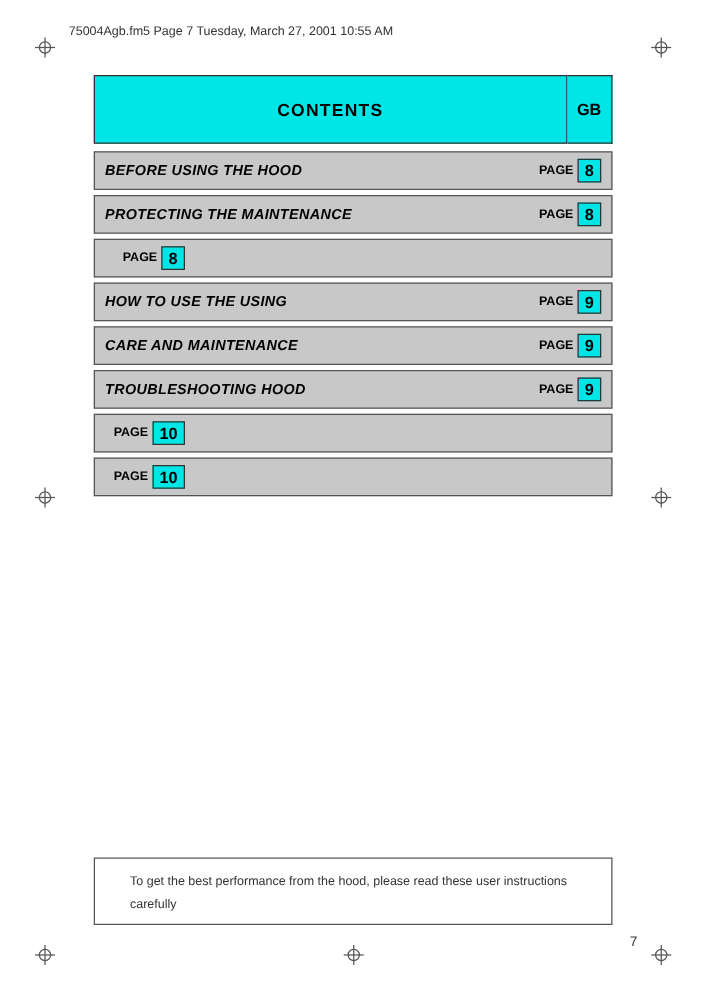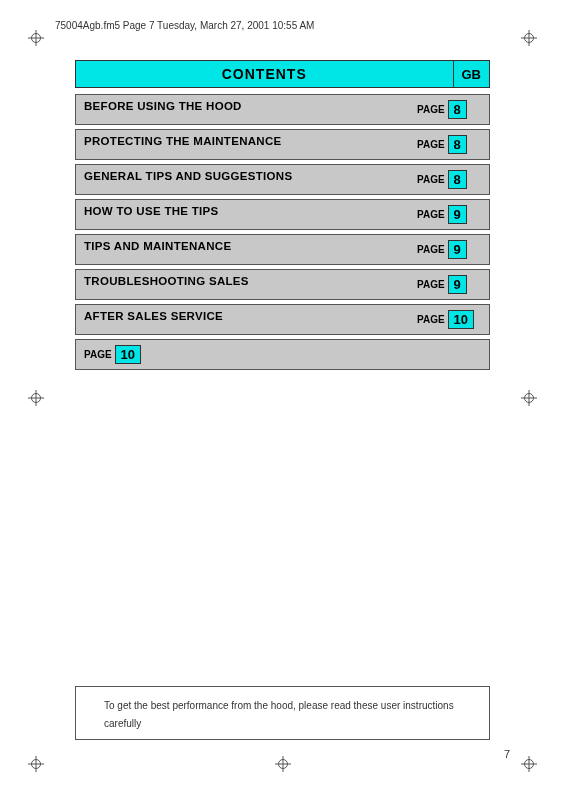--- a/index.html
+++ b/index.html
@@ -105,21 +105,21 @@
       font-size: 14px;
       font-weight: 900;
       color: #000;
       letter-spacing: 1px;
     }
 
     .contents-gb-box {
       background: #00e5e5;
       border: 1.5px solid #333;
       border-left: none;
-      padding: 5px 8px;
+      padding: 19px 8px;
       display: flex;
       align-items: center;
       justify-content: center;
       min-width: 36px;
     }
 
     .contents-gb-text {
       font-size: 13px;
       font-weight: 900;
       color: #000;
@@ -131,33 +131,36 @@
       align-items: stretch;
       margin-bottom: 4px;
       border: 1.5px solid #555;
       background: #c8c8c8;
     }
 
     .toc-title-cell {
       flex: 1;
       padding: 5px 8px;
       display: flex;
+      align-items: center;
+      font-style: italic;
     }
 
     .toc-title-text {
       font-size: 11.5px;
       font-weight: 900;
       color: #000;
       letter-spacing: 0.3px;
     }
 
     .toc-page-cell {
       padding: 5px 8px;
       display: flex;
       align-items: center;
+      justify-content: flex-end;
       gap: 3px;
       min-width: 80px;
     }
 
     .toc-page-label {
       font-size: 10px;
       font-weight: 700;
       color: #000;
     }
 
@@ -259,59 +262,53 @@
         <div class="toc-row">
           <div class="toc-title-cell">
             <span class="toc-title-text">PROTECTING THE MAINTENANCE</span>
           </div>
           <div class="toc-page-cell">
             <span class="toc-page-label">PAGE</span>
             <span class="toc-page-num">8</span>
           </div>
         </div>
         <div class="toc-row">
-          <div class="toc-title-cell">
-            <span class="toc-title-text">GENERAL TIPS AND SUGGESTIONS</span>
-          </div>
           <div class="toc-page-cell">
             <span class="toc-page-label">PAGE</span>
             <span class="toc-page-num">8</span>
           </div>
         </div>
         <div class="toc-row">
           <div class="toc-title-cell">
-            <span class="toc-title-text">HOW TO USE THE TIPS</span>
+            <span class="toc-title-text">HOW TO USE THE USING</span>
           </div>
           <div class="toc-page-cell">
             <span class="toc-page-label">PAGE</span>
             <span class="toc-page-num">9</span>
           </div>
         </div>
         <div class="toc-row">
           <div class="toc-title-cell">
-            <span class="toc-title-text">TIPS AND MAINTENANCE</span>
+            <span class="toc-title-text">CARE AND MAINTENANCE</span>
           </div>
           <div class="toc-page-cell">
             <span class="toc-page-label">PAGE</span>
             <span class="toc-page-num">9</span>
           </div>
         </div>
         <div class="toc-row">
           <div class="toc-title-cell">
-            <span class="toc-title-text">TROUBLESHOOTING SALES</span>
+            <span class="toc-title-text">TROUBLESHOOTING HOOD</span>
           </div>
           <div class="toc-page-cell">
             <span class="toc-page-label">PAGE</span>
             <span class="toc-page-num">9</span>
           </div>
         </div>
         <div class="toc-row">
-          <div class="toc-title-cell">
-            <span class="toc-title-text">AFTER SALES SERVICE</span>
-          </div>
           <div class="toc-page-cell">
             <span class="toc-page-label">PAGE</span>
             <span class="toc-page-num">10</span>
           </div>
         </div>
         <div class="toc-row">
           <div class="toc-page-cell">
             <span class="toc-page-label">PAGE</span>
             <span class="toc-page-num">10</span>
           </div>

